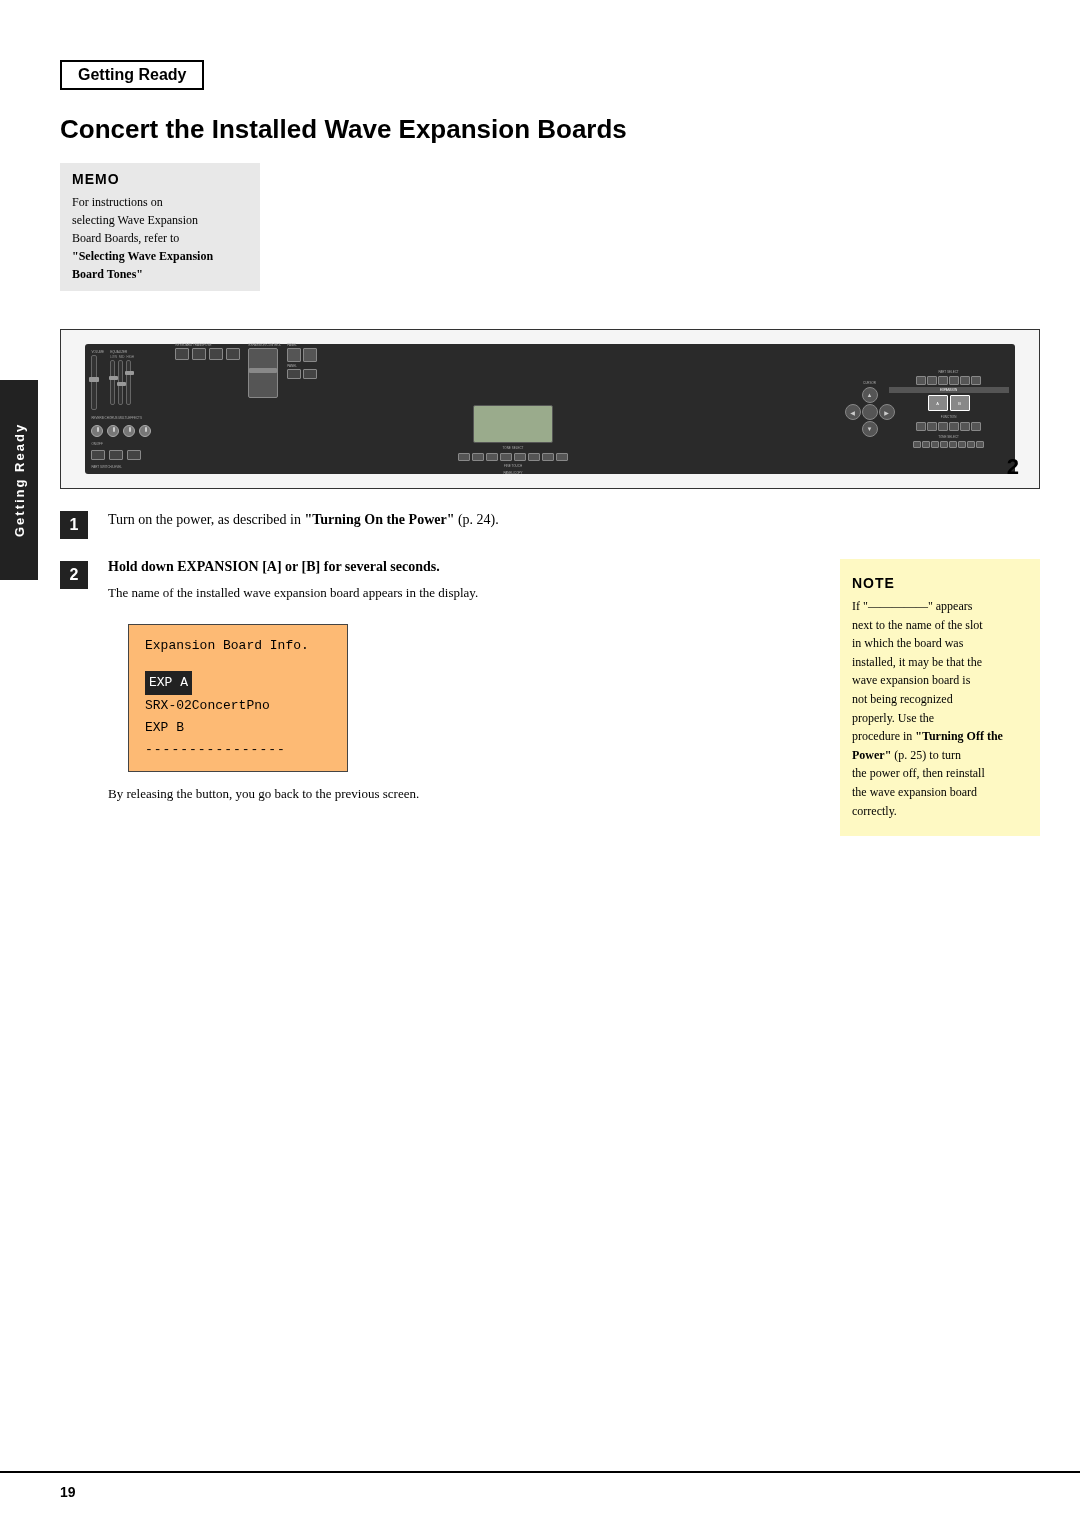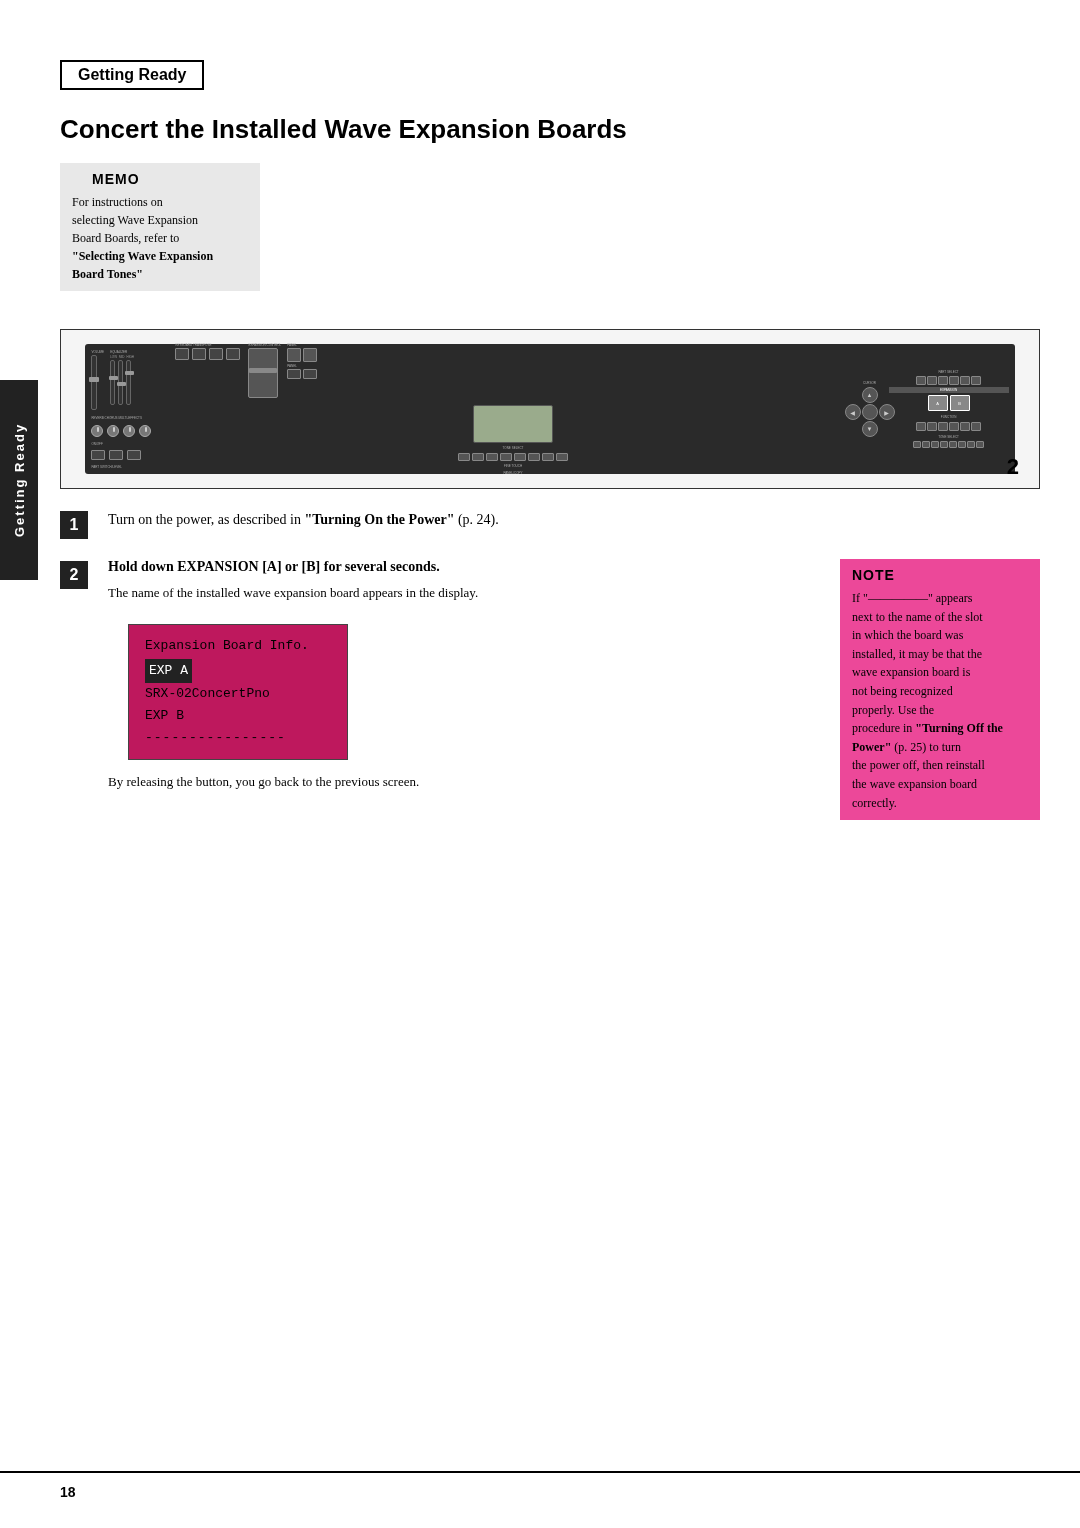--- a/index.html
+++ b/index.html
@@ -96,21 +96,20 @@
       background: #e8e8e8;
       padding: 8px 12px;
       margin-bottom: 10px;
     }
     .memo-box .memo-title {
       font-weight: bold;
       font-size: 14px;
       font-family: Arial, sans-serif;
       letter-spacing: 1px;
       margin-bottom: 6px;
-      margin-left: 20px;
     }
     .memo-box p {
       font-size: 12px;
       line-height: 1.5;
     }
     .memo-box strong {
       font-weight: bold;
     }
 
     
@@ -207,42 +206,42 @@
       flex: 1;
     }
 
     .step2-side {
       width: 200px;
       flex-shrink: 0;
     }
 
     
     .note-box {
-      background: #ec4899;
-      padding: 8px 12px;
+      background: #fef9c3;
+      padding: 16px 12px;
     }
     .note-box .note-title {
       font-weight: bold;
       font-size: 14px;
       font-family: Arial, sans-serif;
       letter-spacing: 1px;
       margin-bottom: 6px;
     }
     .note-box p {
       font-size: 12px;
       line-height: 1.55;
     }
     .note-box strong {
       font-weight: bold;
     }
 
     
     .lcd-display {
       border: 1.5px solid #444;
-      background: #be185d;
+      background: #fdba74;
       padding: 10px 16px;
       font-family: 'Courier New', Courier, monospace;
       font-size: 13px;
       line-height: 1.7;
       display: inline-block;
       margin: 12px 0 12px 20px;
       min-width: 220px;
     }
     .lcd-display .lcd-title {
       font-size: 13px;
@@ -506,21 +505,21 @@
       <div class="step-row" style="align-items:flex-start;">
         <div class="step-num-badge">2</div>
         <div class="step2-layout" style="flex:1;">
           <div class="step2-main">
             <p style="font-size:14px;font-weight:bold;margin-bottom:8px;">Hold down EXPANSION [A] or [B] for several seconds.</p>
             <p class="step2-desc">The name of the installed wave expansion board appears in the display.</p>
 
             
             <div class="lcd-display">
               <div class="lcd-title">Expansion Board Info.</div>
-              <div style="margin-top:2px;">
+              <div style="margin-top:14px;">
                 <span class="lcd-highlight">EXP A</span>
               </div>
               <div class="lcd-line">SRX-02ConcertPno</div>
               <div class="lcd-line">EXP B</div>
               <div class="lcd-dash">----------------</div>
             </div>
 
             <p class="step2-desc">By releasing the button, you go back to the previous screen.</p>
           </div>
 
@@ -544,15 +543,15 @@
           </div>
         </div>
       </div>
 
     </div>
 
   </div>
 
   <div class="footer-line"></div>
 
-  <div class="page-footer">18</div>
+  <div class="page-footer">19</div>
 
 </div>
 
 </body></html>

